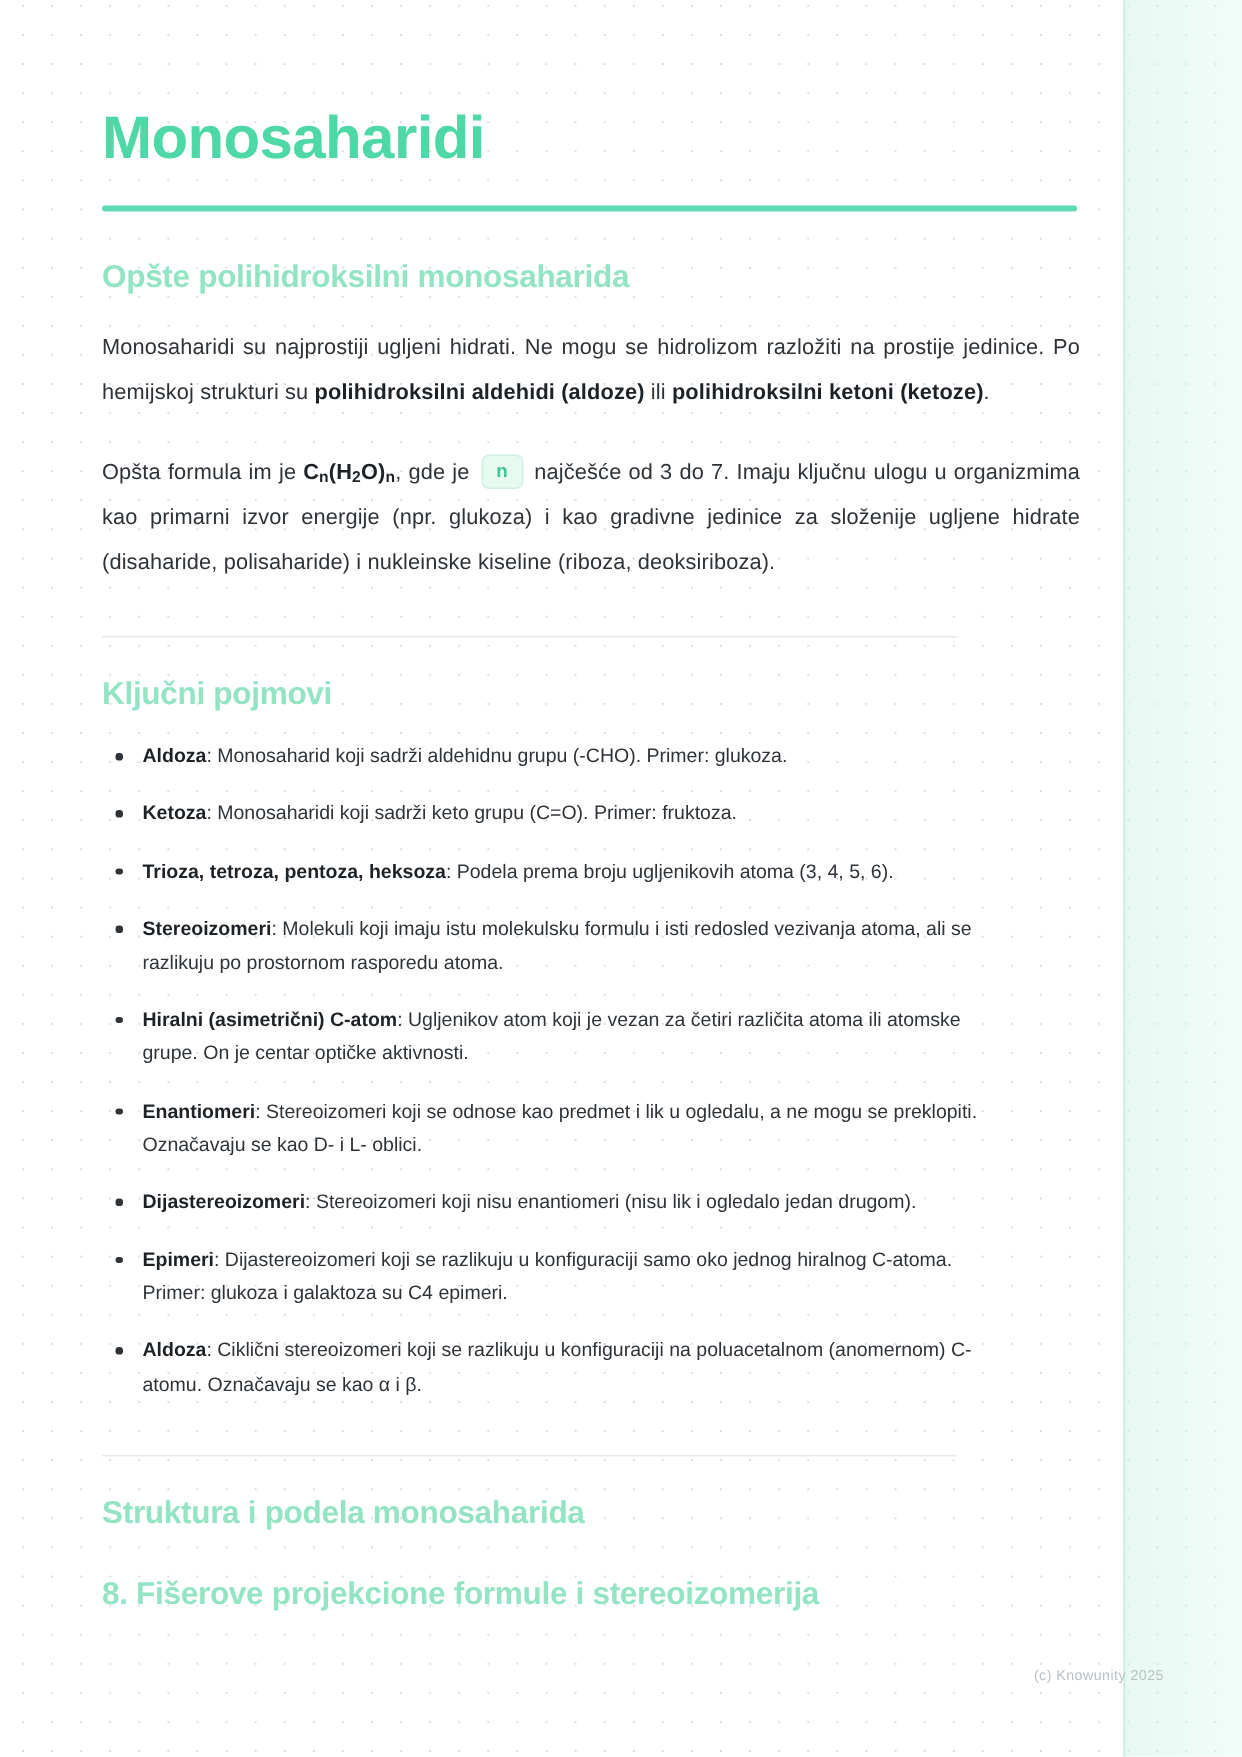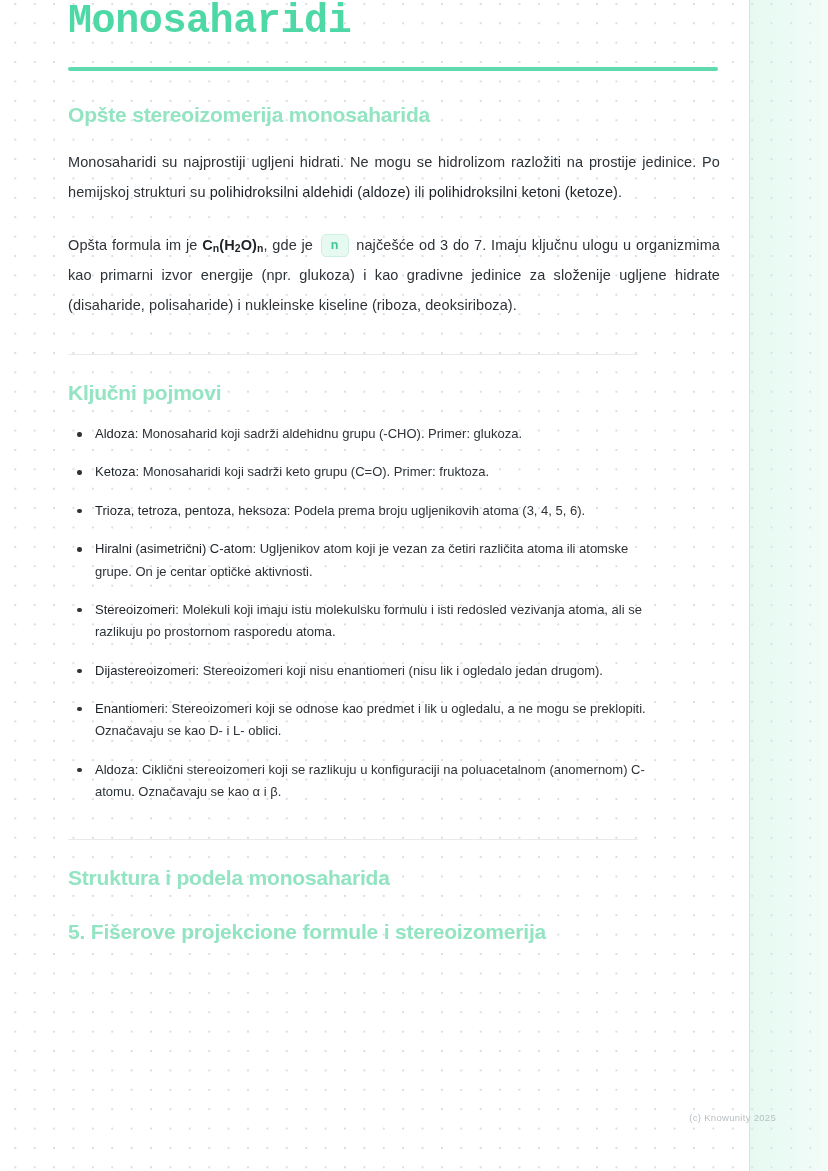--- a/index.html
+++ b/index.html
@@ -40,26 +40,26 @@
   .content {
     position: absolute;
     left: 68px;
     top: 0;
     width: 652px;
   }
 
   
   .doc-title {
     margin: 0;
+    padding-top: 70px;
     font-size: 40px;
     line-height: 1.12;
     font-weight: bold;
     color: #4ed8a5;
     letter-spacing: -0.4px;
-    font-family: Liberation Mono, monospace;
   }
   .title-rule {
     margin-top: 22px;
     width: 650px;
     height: 4.5px;
     background: #5fd9ae;
     border-radius: 2px;
   }
 
   
@@ -79,21 +79,21 @@
   p.body-text {
     margin: 0;
     padding-top: 20px;
     font-size: 14.5px;
     line-height: 2.08;
     color: #2e3338;
     text-align: justify;
     letter-spacing: 0.1px;
   }
   p.body-text.second { padding-top: 22px; }
-  b, strong { font-weight: normal; color: #1d2227; }
+  b, strong { font-weight: bold; color: #1d2227; }
 
   .formula { font-weight: bold; color: #1d2227; }
   .formula sub {
     font-size: 0.72em;
     vertical-align: -0.22em;
   }
 
   .inline-chip {
     display: inline-block;
     background: #e6faf1;
@@ -160,47 +160,48 @@
 
 <div class="page">
 
   <div class="right-band"></div>
 
   <div class="content">
 
     <h1 class="doc-title">Monosaharidi</h1>
     <div class="title-rule"></div>
 
-    <h2 class="section-heading h-general">Opšte stereoizomerija monosaharida</h2>
+    <h2 class="section-heading h-general">Opšte polihidroksilni monosaharida</h2>
 
     <p class="body-text">
       <span>Monosaharidi su najprostiji ugljeni hidrati. Ne mogu se hidrolizom razložiti na prostije jedinice. Po hemijskoj strukturi su </span><b>polihidroksilni aldehidi (aldoze)</b><span> ili </span><b>polihidroksilni ketoni (ketoze)</b><span>.</span>
     </p>
 
     <p class="body-text second">
       <span>Opšta formula im je </span><span class="formula"><span>C</span><sub>n</sub><span>(H</span><sub>2</sub><span>O)</span><sub>n</sub></span><span>, gde je </span><span class="inline-chip">n</span><span> najčešće od 3 do 7. Imaju ključnu ulogu u organizmima kao primarni izvor energije (npr. glukoza) i kao gradivne jedinice za složenije ugljene hidrate (disaharide, polisaharide) i nukleinske kiseline (riboza, deoksiriboza).</span>
     </p>
 
     <div class="divider"></div>
 
     <h2 class="section-heading h-key">Ključni pojmovi</h2>
 
     <ul class="term-list">
         <li><b>Aldoza</b><span>: Monosaharid koji sadrži aldehidnu grupu (-CHO). Primer: glukoza.</span></li>
         <li><b>Ketoza</b><span>: Monosaharidi koji sadrži keto grupu (C=O). Primer: fruktoza.</span></li>
         <li><b>Trioza, tetroza, pentoza, heksoza</b><span>: Podela prema broju ugljenikovih atoma (3, 4, 5, 6).</span></li>
+        <li><b>Stereoizomeri</b><span>: Molekuli koji imaju istu molekulsku formulu i isti redosled vezivanja atoma, ali se razlikuju po prostornom rasporedu atoma.</span></li>
         <li><b>Hiralni (asimetrični) C-atom</b><span>: Ugljenikov atom koji je vezan za četiri različita atoma ili atomske grupe. On je centar optičke aktivnosti.</span></li>
-        <li><b>Stereoizomeri</b><span>: Molekuli koji imaju istu molekulsku formulu i isti redosled vezivanja atoma, ali se razlikuju po prostornom rasporedu atoma.</span></li>
+        <li><b>Enantiomeri</b><span>: Stereoizomeri koji se odnose kao predmet i lik u ogledalu, a ne mogu se preklopiti. Označavaju se kao D- i L- oblici.</span></li>
         <li><b>Dijastereoizomeri</b><span>: Stereoizomeri koji nisu enantiomeri (nisu lik i ogledalo jedan drugom).</span></li>
-        <li><b>Enantiomeri</b><span>: Stereoizomeri koji se odnose kao predmet i lik u ogledalu, a ne mogu se preklopiti. Označavaju se kao D- i L- oblici.</span></li>
+        <li><b>Epimeri</b><span>: Dijastereoizomeri koji se razlikuju u konfiguraciji samo oko jednog hiralnog C-atoma. Primer: glukoza i galaktoza su C4 epimeri.</span></li>
         <li><b>Aldoza</b><span>: Ciklični stereoizomeri koji se razlikuju u konfiguraciji na poluacetalnom (anomernom) C-atomu. Označavaju se kao α i β.</span></li>
       </ul>
 
     <div class="divider before-struct"></div>
 
     <h2 class="section-heading h-struct">Struktura i podela monosaharida</h2>
 
-    <h3 class="section-heading h-sub">5. Fišerove projekcione formule i stereoizomerija</h3>
+    <h3 class="section-heading h-sub">8. Fišerove projekcione formule i stereoizomerija</h3>
 
   </div>
 
   <div class="watermark">(c) Knowunity 2025</div>
 </div>
 
 </body></html>

